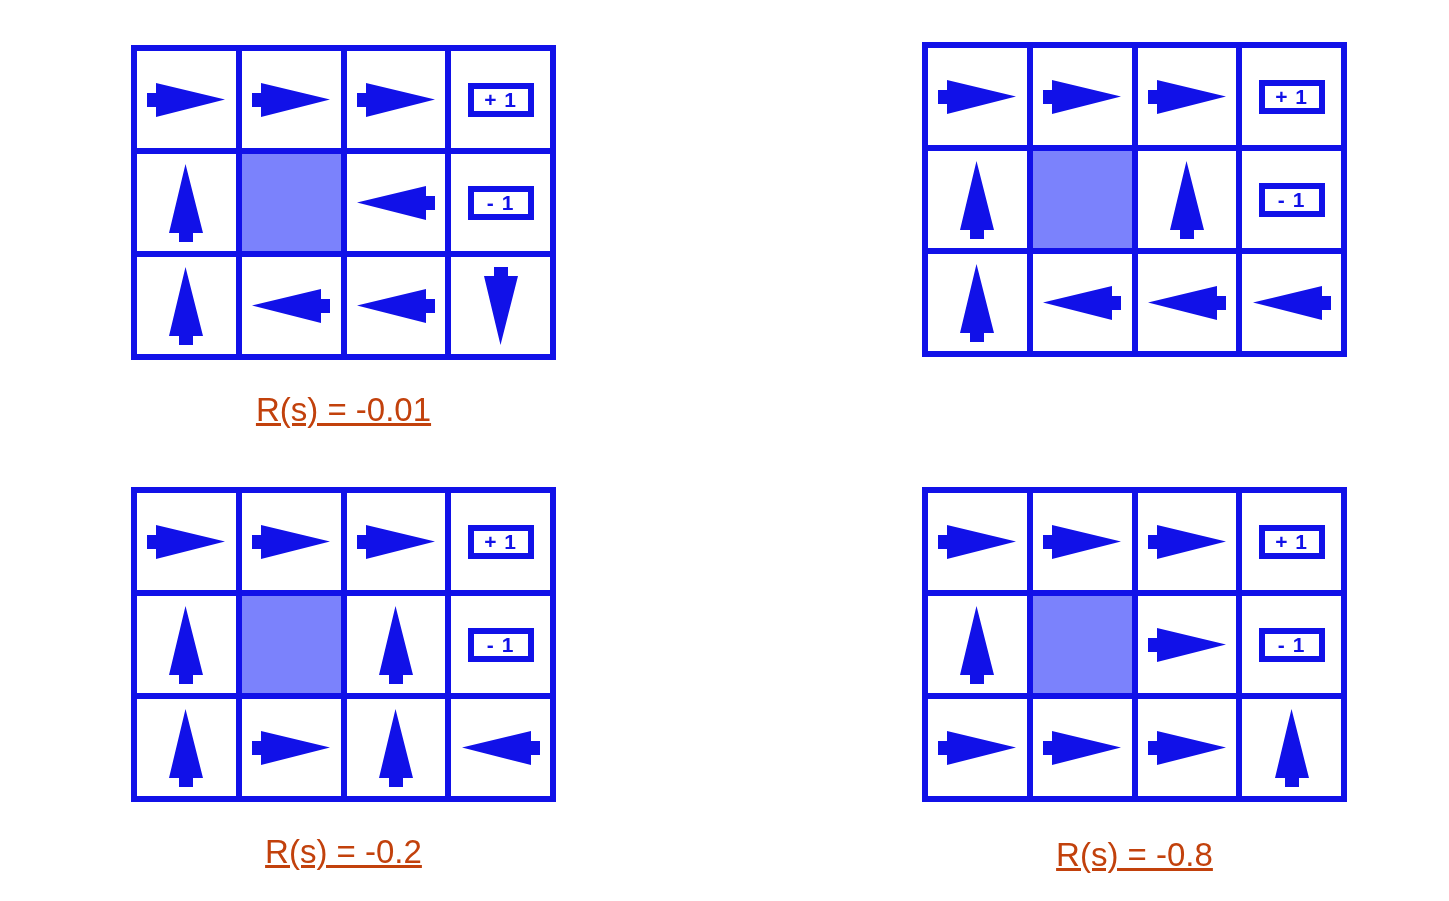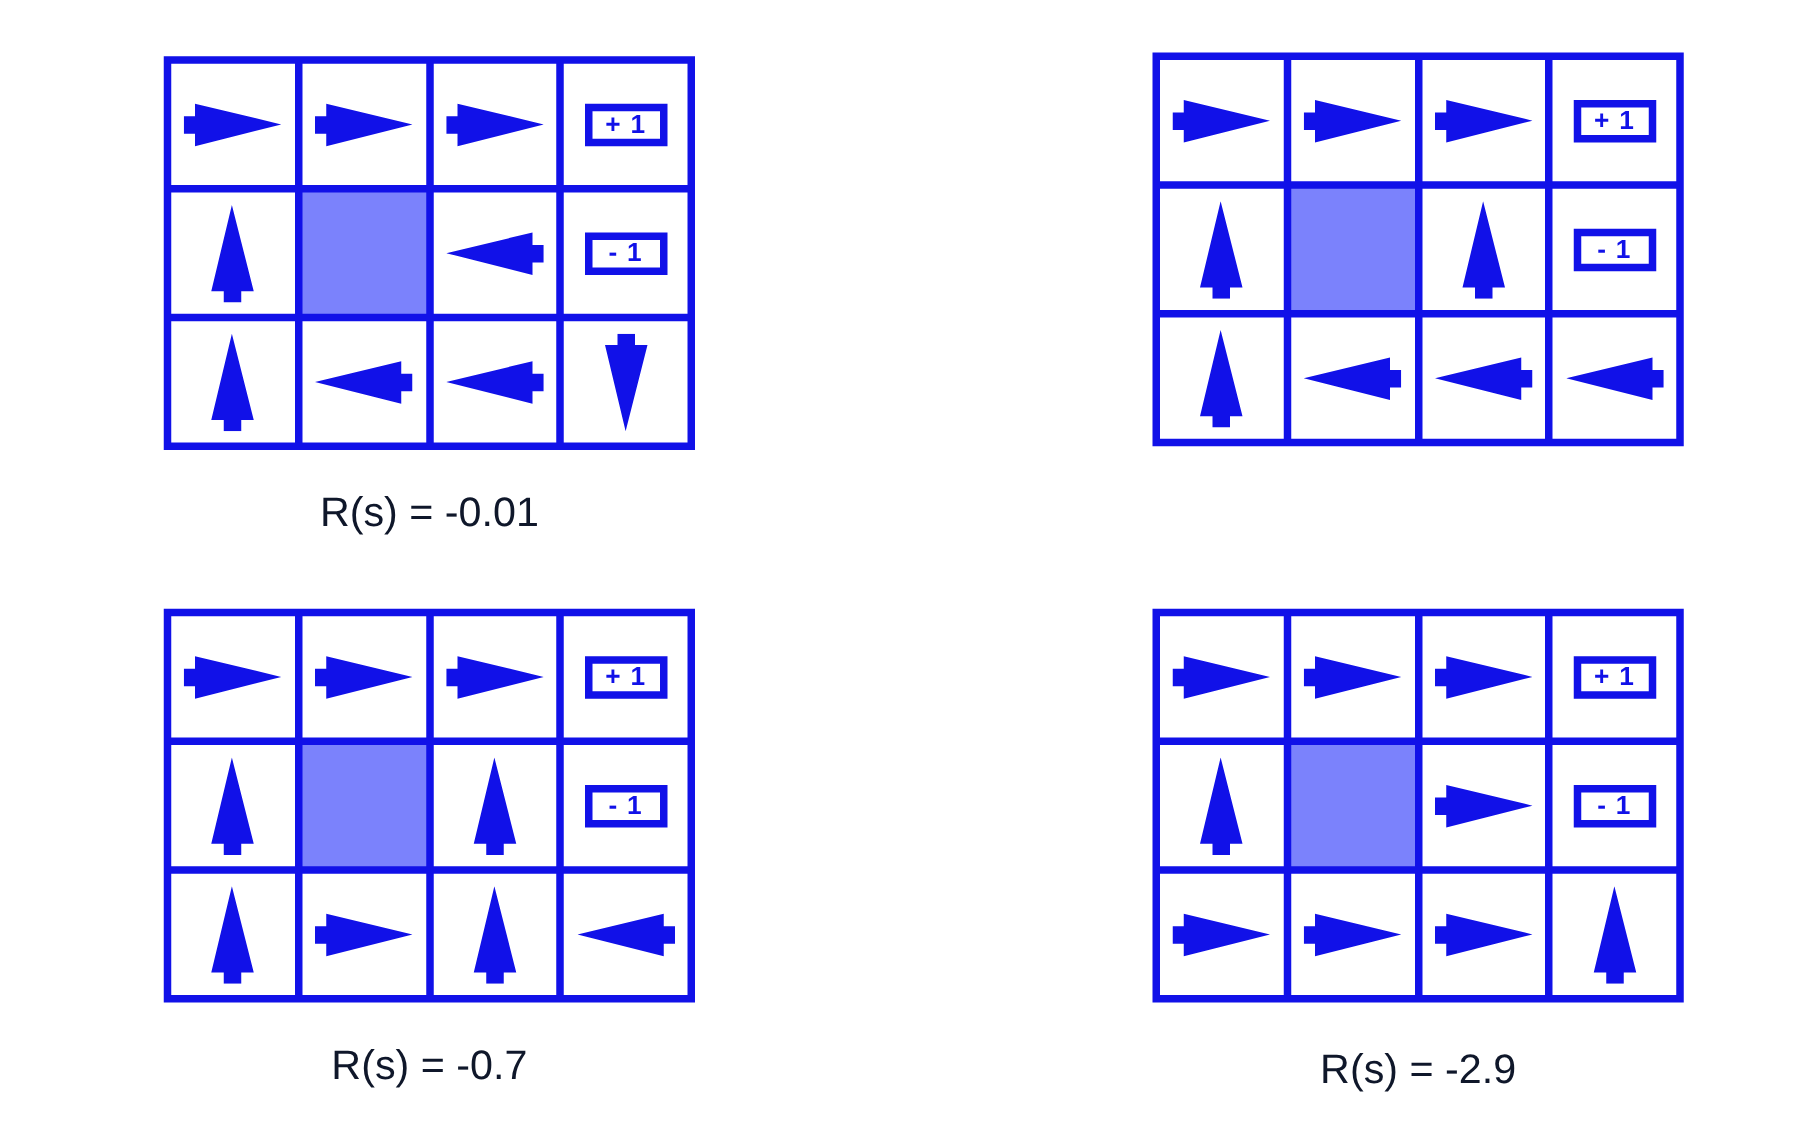--- a/index.html
+++ b/index.html
@@ -81,23 +81,24 @@
     white-space: nowrap;
   }
 
   
   .caption {
     width: 425px;
     text-align: center;
     margin-top: 33px;
     font-family: "Liberation Sans", sans-serif;
     font-size: 33px;
-    color: #0f172a;
+    color: #c2410c;
     line-height: 1;
     white-space: nowrap;
+    text-decoration: underline;
   }
   .panel-tr .caption,
   .panel-br .caption { margin-top: 36px; }
 </style>
 </head>
 <body>
 
 <div class="figure-root">
 
   <div class="panel panel-tl">
@@ -329,21 +330,21 @@
           </span>
         </div>
         <div class="cell">
           <span>
             <svg class="arrow-svg arrow-h" viewBox="0 0 78 42" xmlns="http://www.w3.org/2000/svg">
               <path fill="#1111e8" d="M78 14 L69 14 L69 4 L0 20.5 L69 38 L69 28 L78 28 Z"></path>
             </svg>
           </span>
         </div>
       </div>
-    <div class="caption">R(s) = -0.7</div>
+    <div class="caption">R(s) = -0.2</div>
   </div>
 
   <div class="panel panel-br">
     <div class="gridworld">
         <div class="cell">
           <span>
             <svg class="arrow-svg arrow-h" viewBox="0 0 78 42" xmlns="http://www.w3.org/2000/svg">
               <path fill="#1111e8" d="M0 14 L9 14 L9 4 L78 20.5 L9 38 L9 28 L0 28 Z"></path>
             </svg>
           </span>
@@ -409,16 +410,16 @@
           </span>
         </div>
         <div class="cell">
           <span>
             <svg class="arrow-svg arrow-v" viewBox="0 0 42 78" xmlns="http://www.w3.org/2000/svg">
               <path fill="#1111e8" d="M14 78 L14 69 L4 69 L20.5 0 L38 69 L28 69 L28 78 Z"></path>
             </svg>
           </span>
         </div>
       </div>
-    <div class="caption">R(s) = -2.9</div>
+    <div class="caption">R(s) = -0.8</div>
   </div>
 
 </div>
 
 </body></html>

